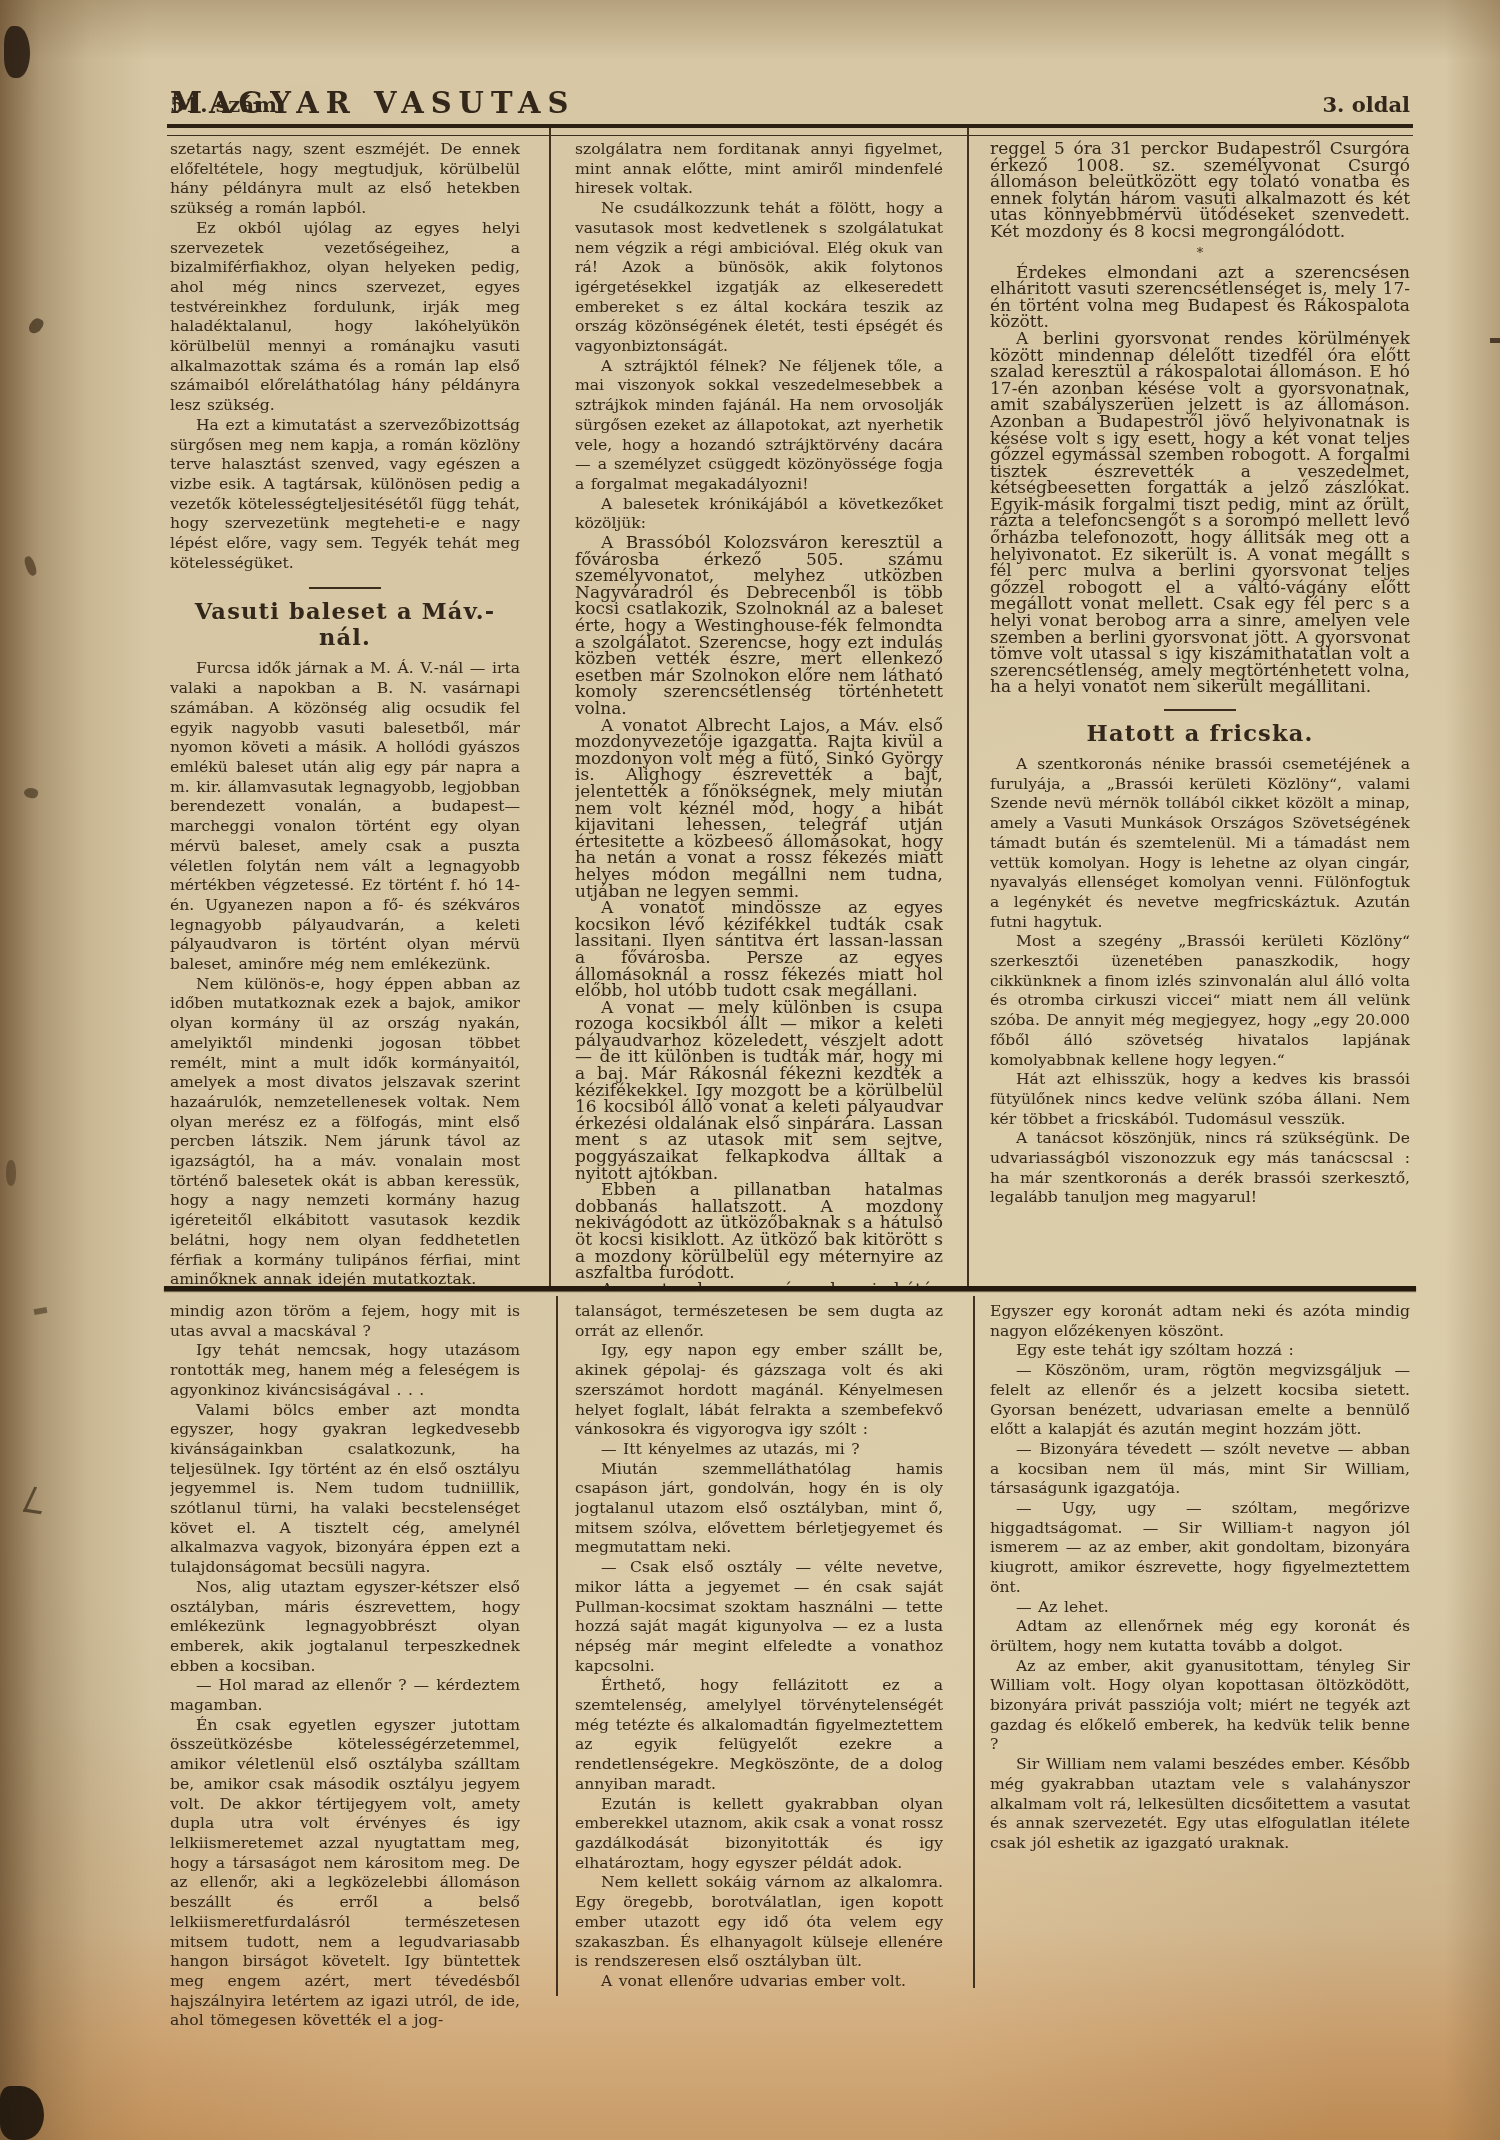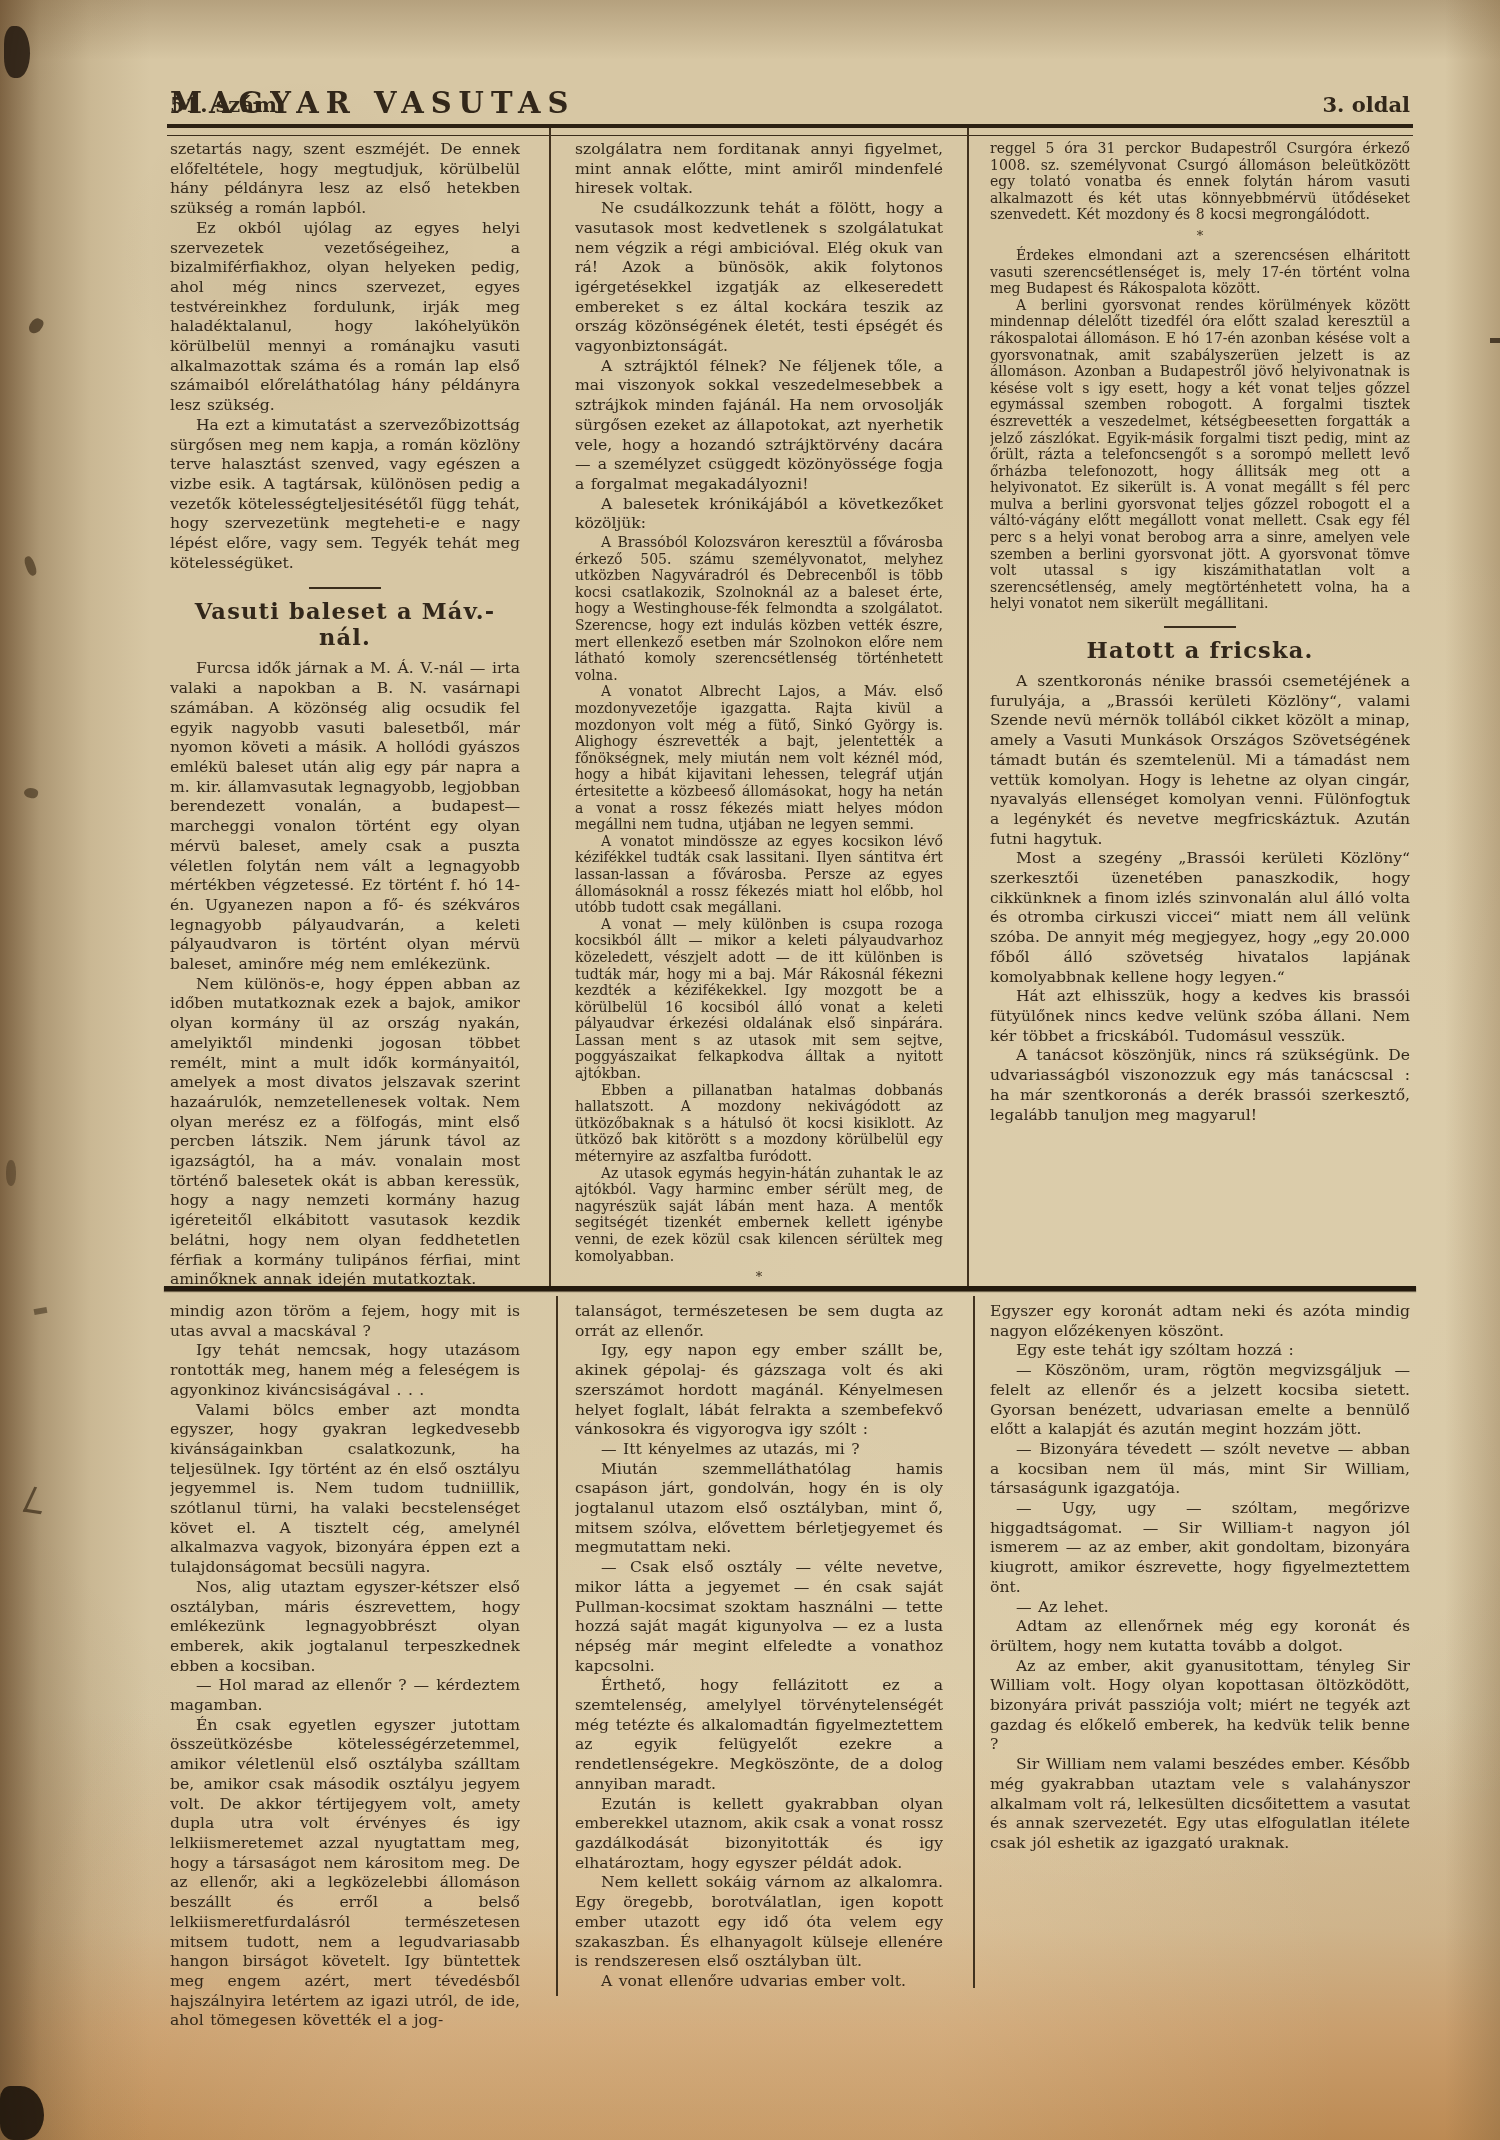--- a/index.html
+++ b/index.html
@@ -31,21 +31,21 @@
   
   .col{position:absolute;text-align:justify;overflow:hidden;}
   .col-t1{left:170px;top:140px;width:350px;height:1146px;}
   .col-t2{left:575px;top:140px;width:368px;height:1146px;}
   .col-t3{left:990px;top:140px;width:420px;height:1146px;}
   .col-b1{left:170px;top:1302px;width:350px;height:730px;}
   .col-b2{left:575px;top:1302px;width:368px;height:730px;}
   .col-b3{left:990px;top:1302px;width:420px;height:730px;}
   .para{margin:0;font-size:15.6px;line-height:19.7px;text-indent:26px;word-spacing:1.5px;}
   .para.noindent{text-indent:0;}
-  .para.small{font-size:14px;line-height:16.6px;word-spacing:1px;}
+  .para.small{font-size:17px;line-height:16.6px;word-spacing:1px;}
   .article-heading{font-weight:bold;text-align:center;font-size:22.5px;line-height:26px;
     margin:9px 0 9px;letter-spacing:1.2px;text-indent:0;}
   .short-rule{width:72px;height:0;border-top:2px solid #3a2d1c;margin:14px auto 6px;}
   .star{text-align:center;font-size:13px;line-height:15px;margin:5px 0 4px;text-indent:0;color:#3a2d1c;}
   
   .vrule{position:absolute;width:2px;background:#41321f;}
   .vr-t1{left:549px;top:128px;height:1158px;}
   .vr-t2{left:967px;top:128px;height:1158px;}
   .vr-b1{left:556px;top:1296px;height:700px;}
   .vr-b2{left:973px;top:1296px;height:692px;}
@@ -68,21 +68,21 @@
 <div class="page-texture"></div>
 
 <div class="masthead">
   <div class="mh-issue">51. szám</div>
   <div class="mh-title">MAGYAR VASUTAS</div>
   <div class="mh-page">3. oldal</div>
 </div>
 <div class="header-rule"></div>
 
 <div class="col col-t1">
-    <p class="para noindent">szetartás nagy, szent eszméjét. De ennek előfeltétele, hogy megtudjuk, körülbelül hány példányra lesz az első hetekben szükség a román lapból.</p>
+    <p class="para noindent">szetartás nagy, szent eszméjét. De ennek előfeltétele, hogy megtudjuk, körülbelül hány példányra mult az első hetekben szükség a román lapból.</p>
     <p class="para">Ez okból ujólag az egyes helyi szervezetek vezetőségeihez, a bizalmiférfiakhoz, olyan helyeken pedig, ahol még nincs szervezet, egyes testvéreinkhez fordulunk, irják meg haladéktalanul, hogy lakóhelyükön körülbelül mennyi a románajku vasuti alkalmazottak száma és a román lap első számaiból előreláthatólag hány példányra lesz szükség.</p>
     <p class="para">Ha ezt a kimutatást a szervezőbizottság sürgősen meg nem kapja, a román közlöny terve halasztást szenved, vagy egészen a vizbe esik. A tagtársak, különösen pedig a vezetők kötelességteljesitésétől függ tehát, hogy szervezetünk megteheti-e e nagy lépést előre, vagy sem. Tegyék tehát meg kötelességüket.</p>
     <div class="short-rule"></div>
     <div class="article-heading">Vasuti baleset a Máv.-nál.</div>
     <p class="para">Furcsa idők járnak a M. Á. V.-nál — irta valaki a napokban a B. N. vasárnapi számában. A közönség alig ocsudik fel egyik nagyobb vasuti balesetből, már nyomon követi a másik. A hollódi gyászos emlékü baleset után alig egy pár napra a m. kir. államvasutak legnagyobb, legjobban berendezett vonalán, a budapest—marcheggi vonalon történt egy olyan mérvü baleset, amely csak a puszta véletlen folytán nem vált a legnagyobb mértékben végzetessé. Ez történt f. hó 14-én. Ugyanezen napon a fő- és székváros legnagyobb pályaudvarán, a keleti pályaudvaron is történt olyan mérvü baleset, aminőre még nem emlékezünk.</p>
     <p class="para">Nem különös-e, hogy éppen abban az időben mutatkoznak ezek a bajok, amikor olyan kormány ül az ország nyakán, amelyiktől mindenki jogosan többet remélt, mint a mult idők kormányaitól, amelyek a most divatos jelszavak szerint hazaárulók, nemzetellenesek voltak. Nem olyan merész ez a fölfogás, mint első percben látszik. Nem járunk távol az igazságtól, ha a máv. vonalain most történő balesetek okát is abban keressük, hogy a nagy nemzeti kormány hazug igéreteitől elkábitott vasutasok kezdik belátni, hogy nem olyan feddhetetlen férfiak a kormány tulipános férfiai, mint aminőknek annak idején mutatkoztak.</p>
   </div>
 <div class="col col-t2">
     <p class="para noindent">szolgálatra nem forditanak annyi figyelmet, mint annak előtte, mint amiről mindenfelé hiresek voltak.</p>
     <p class="para">Ne csudálkozzunk tehát a fölött, hogy a vasutasok most kedvetlenek s szolgálatukat nem végzik a régi ambicióval. Elég okuk van rá! Azok a bünösök, akik folytonos igérgetésekkel izgatják az elkeseredett embereket s ez által kockára teszik az ország közönségének életét, testi épségét és vagyonbiztonságát.</p>

